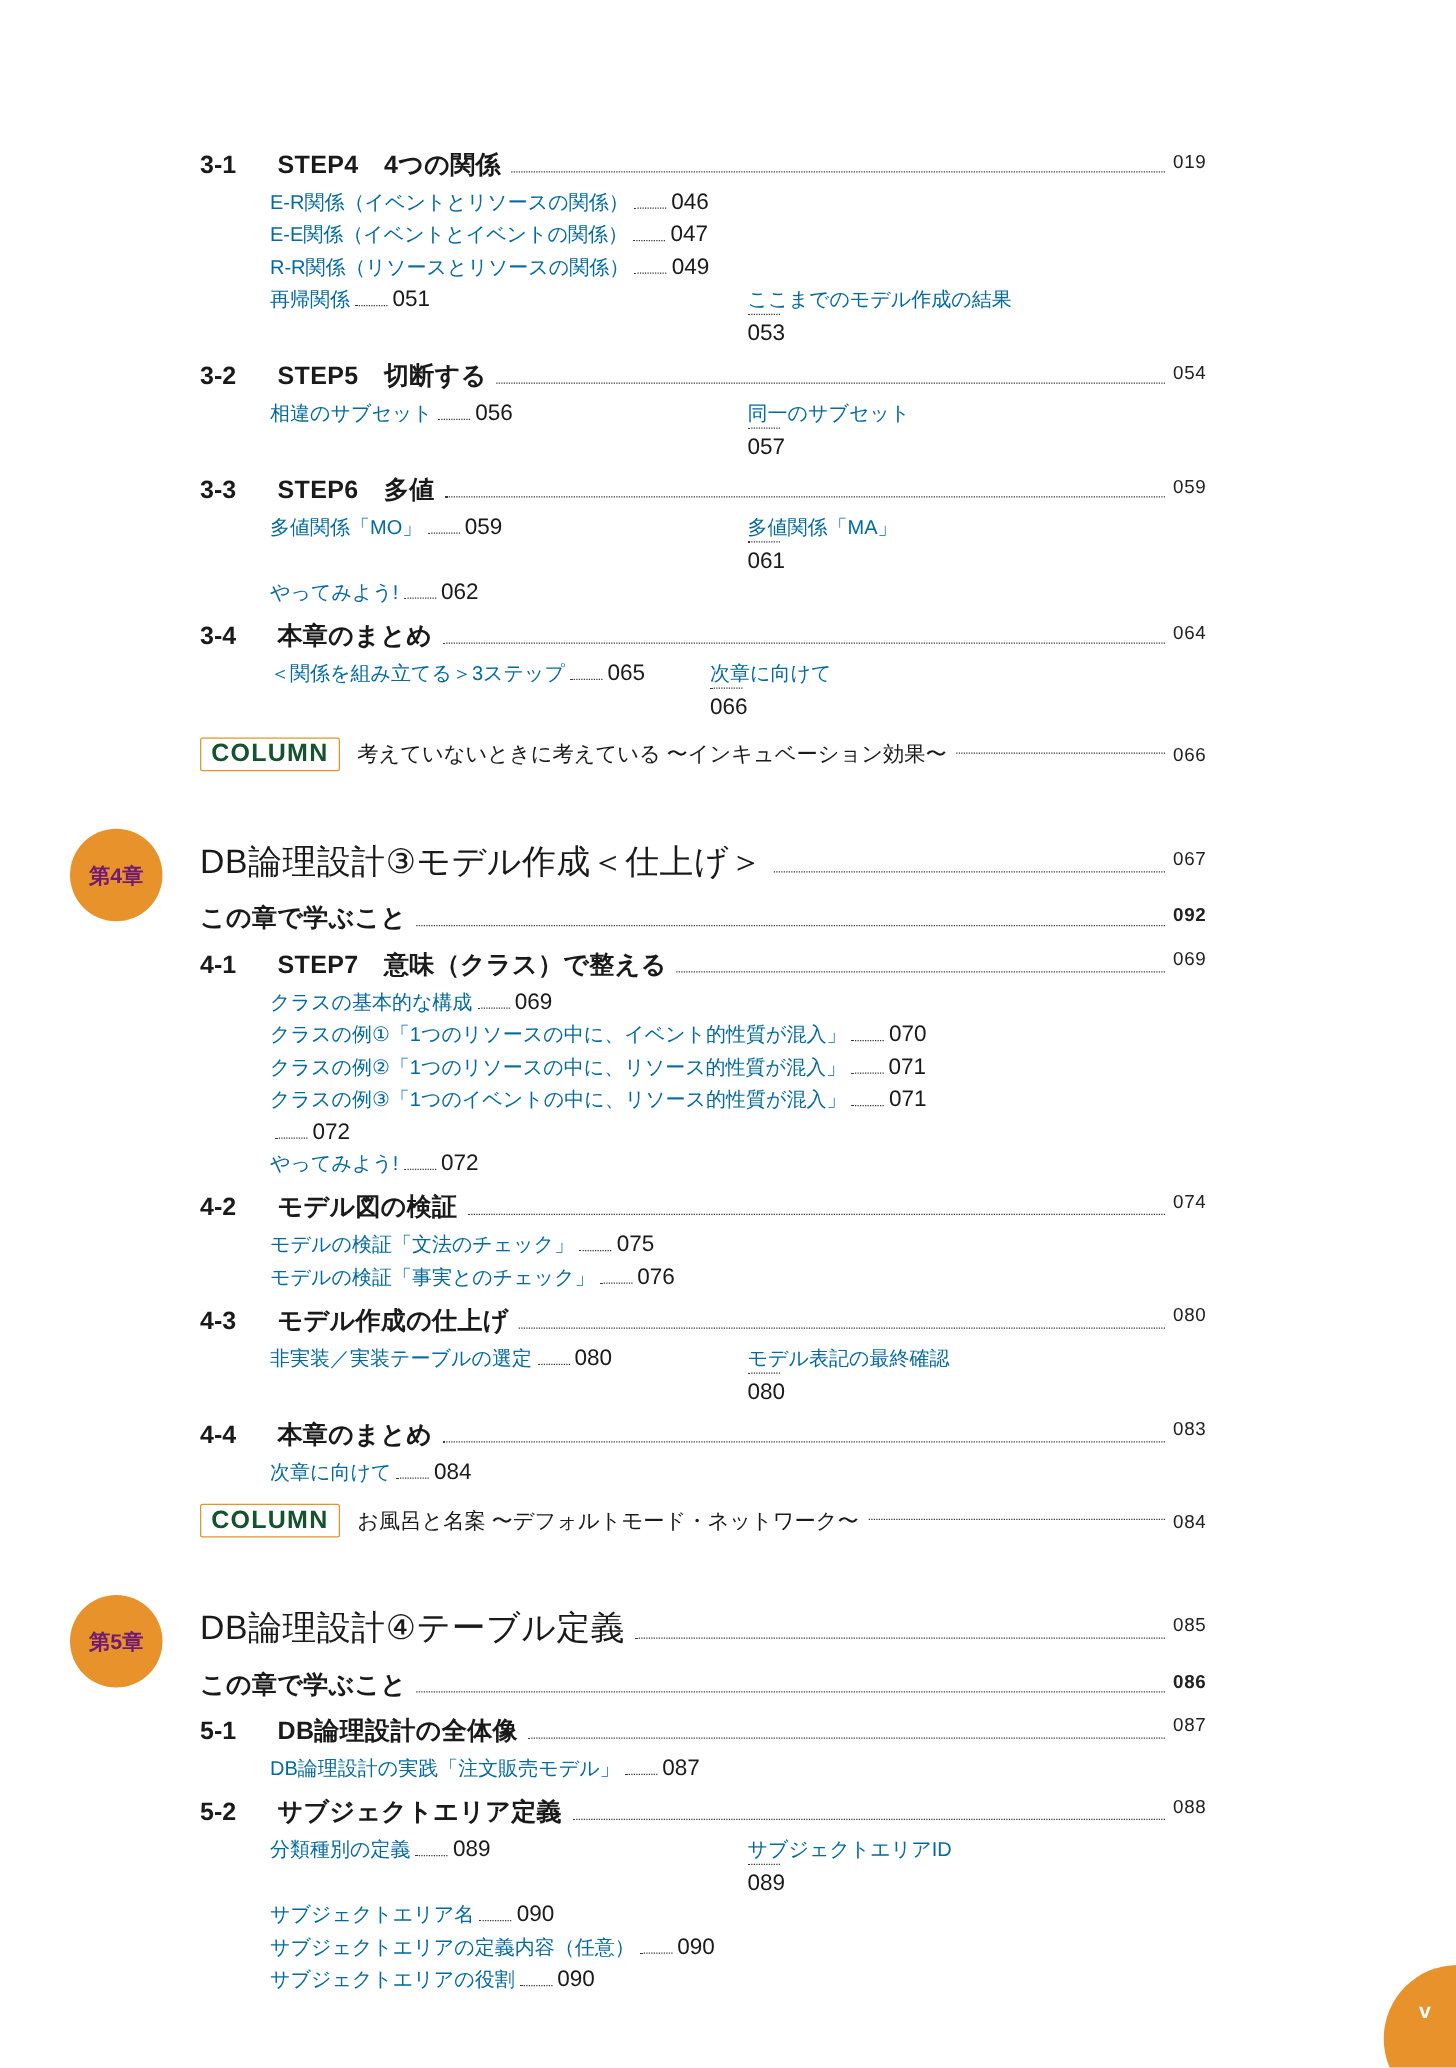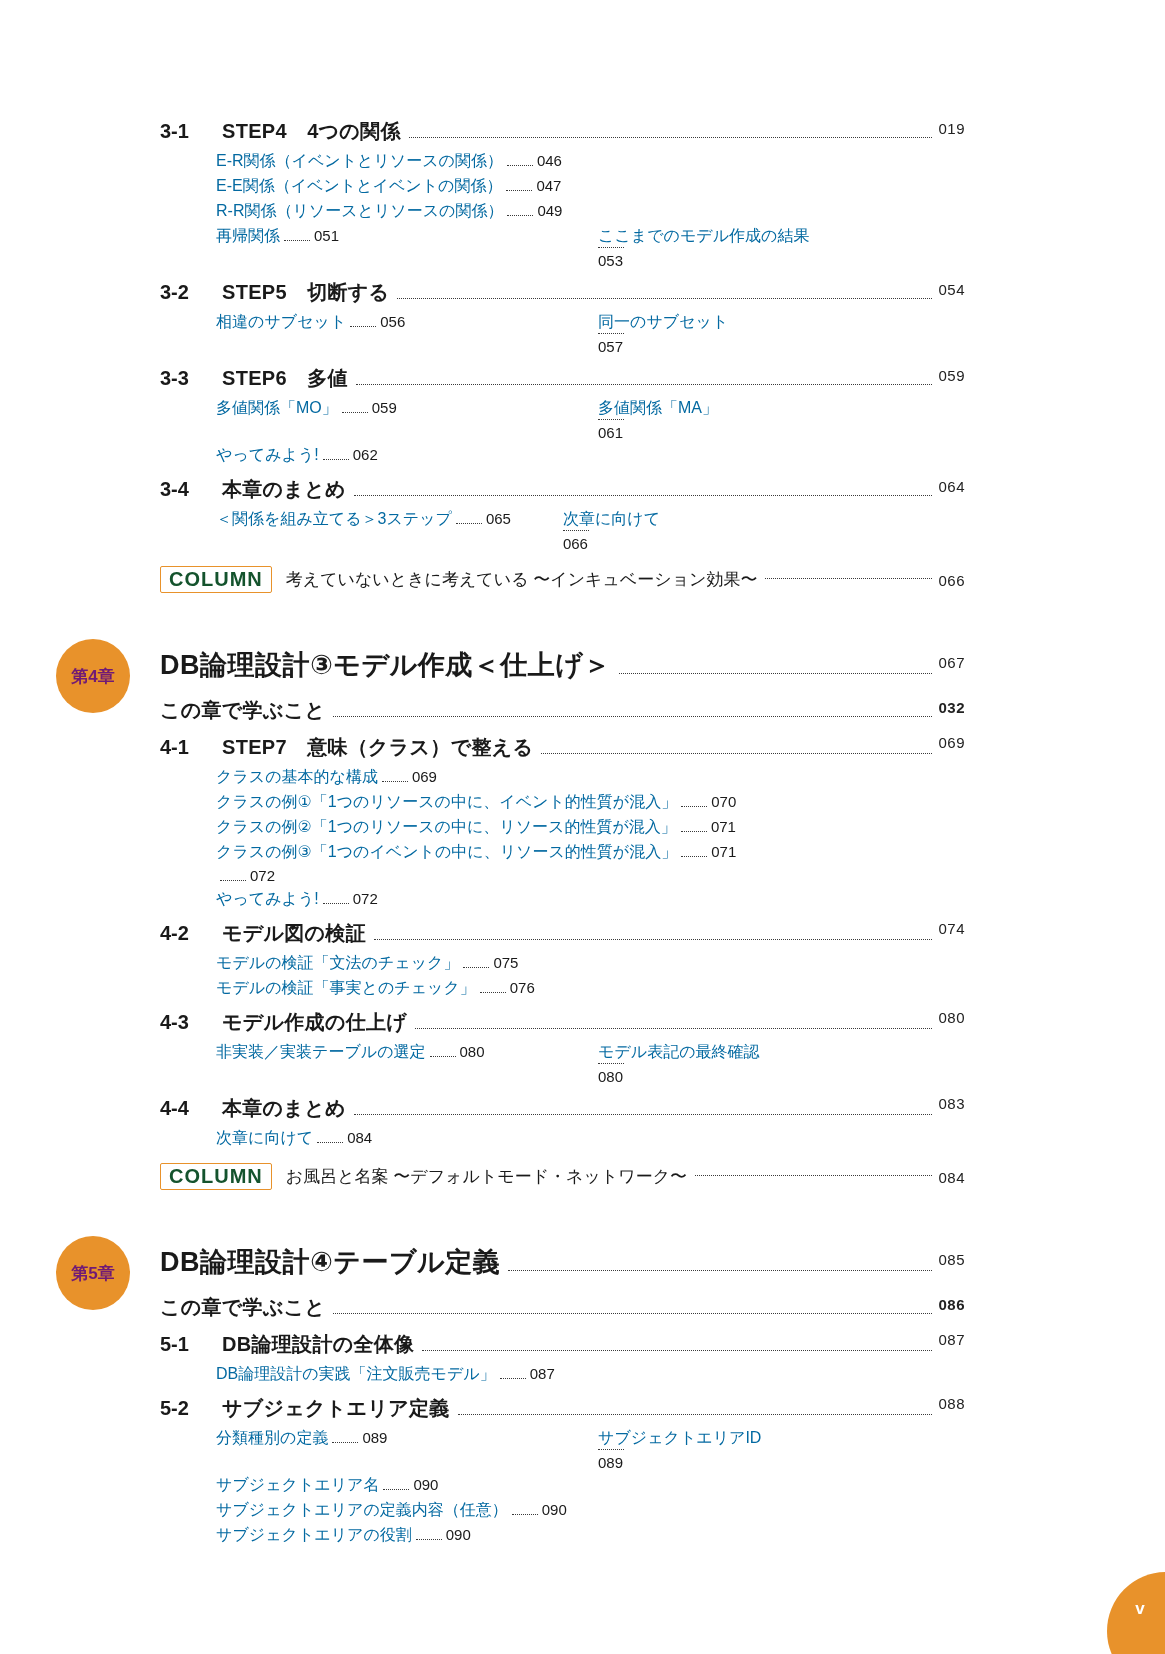--- a/index.html
+++ b/index.html
@@ -84,21 +84,21 @@
     color: #0369a1;
   }
   .sub-dots {
     display: inline-block;
     width: 26px;
     border-bottom: 1px dotted #3a3a3a;
     margin: 0 4px 4px 4px;
     height: 0;
   }
   .sub-pg {
-    font-size: 15px;
+    font-size: 18px;
   }
   .sub-col2 {
     margin-left: 48px;
     flex-direction: column;
   }
   .sub-wide {
     min-width: 330px;
   }
   
   .chapter {
@@ -117,21 +117,21 @@
     font-size: 17px;
     font-weight: bold;
     display: flex;
     align-items: center;
     justify-content: center;
     letter-spacing: 0px;
   }
   .chapter-title {
     flex: 0 0 auto;
     font-size: 27px;
-    font-weight: bold;
+    font-weight: normal;
     letter-spacing: 0.5px;
   }
   .chapter .pg {
     position: relative;
     top: -6px;
   }
   .chapter-sub {
     margin-top: 14px;
     font-size: 20px;
     font-weight: bold;
@@ -313,21 +313,21 @@
       <div class="chapter">
         <div class="chapter-badge">第4章</div>
         <div class="row">
           <span class="chapter-title">DB論理設計③モデル作成＜仕上げ＞</span>
           <span class="leader"></span>
           <span class="pg">067</span>
         </div>
         <div class="row chapter-sub">
           <span class="sec-title">この章で学ぶこと</span>
           <span class="leader"></span>
-          <span class="pg">032</span>
+          <span class="pg">092</span>
         </div>
         <div class="row sec">
           <span class="sec-num">4-1</span>
           <span class="sec-title">STEP7　意味（クラス）で整える</span>
           <span class="leader"></span>
           <span class="pg">069</span>
         </div>
         <div class="subs">
           <div class="sub-line">
             <span class="sub">

